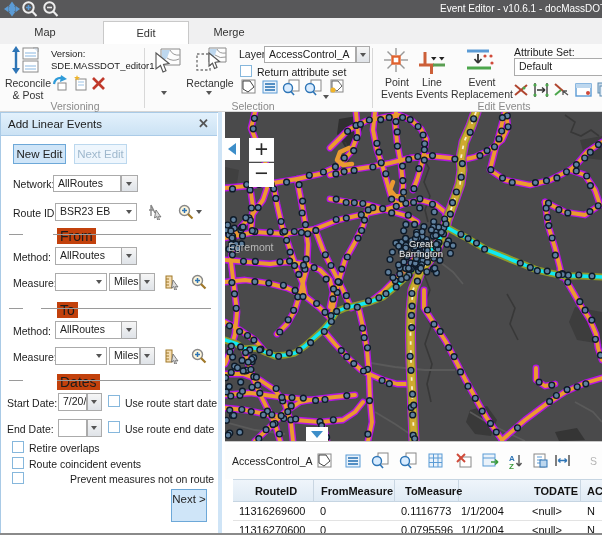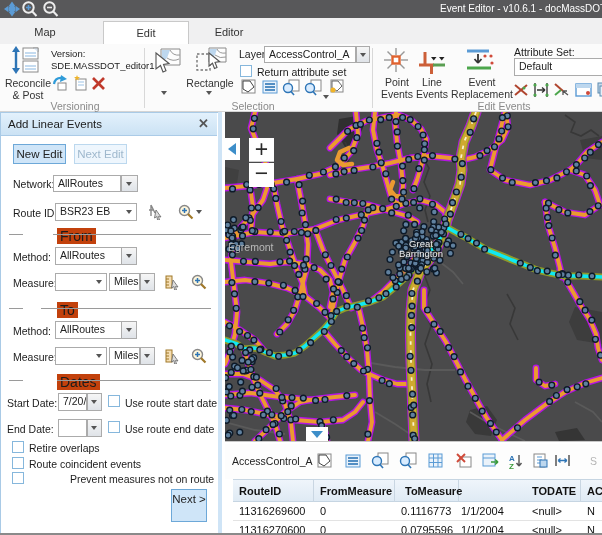--- a/index.html
+++ b/index.html
@@ -38,21 +38,21 @@
 #mapbtn-left .tri { position:absolute; left:3px; top:5px; width:0; height:0; border-top:6px solid transparent; border-bottom:6px solid transparent; border-right:8px solid #3d8ec9; }
 #zoomin { left:249px; top:138px; width:25px; height:24px; background:#fff; border-bottom:1px solid #ccc; font-size:23px; color:#2a2a2a; text-align:center; line-height:23px; }
 #zoomout { left:249px; top:163px; width:25px; height:24px; background:#fff; font-size:23px; color:#2a2a2a; text-align:center; line-height:21px; }
 #downtab { left:306px; top:427px; width:22px; height:14px; background:#fff; }
 #downtab .tri { position:absolute; left:5px; top:4px; width:0; height:0; border-left:6px solid transparent; border-right:6px solid transparent; border-top:7px solid #3d8ec9; }
 
 #tablezone { left:225px; top:441px; width:377px; height:94px; background:#fff; border-top:1px solid #c8c8c8; }
 #tbar { position:absolute; left:0; top:2px; width:377px; height:35px; background:#fdfdfd; }
 #tbar .tname { position:absolute; left:7px; top:11px; font-size:10.5px; color:#222; }
 #thead { position:absolute; left:8px; top:37px; width:369px; height:23px; background:linear-gradient(#eff5fb,#dfeaf4); border-top:1px solid #c6d5e2; border-bottom:1px solid #c6d5e2; }
-.th { position:absolute; top:0; height:22px; line-height:22px; font-weight:bold; font-size:11px; color:#111; padding-left:6px; border-right:1px solid #c9d6e2; }
+.th { position:absolute; top:0; height:22px; line-height:22px; font-weight:bold; font-size:11px; color:#111; padding-left:6px; border-right:1px solid #c9d6e2;text-align:center; }
 .td { position:absolute; height:18px; line-height:18px; font-size:11px; color:#111; padding-left:6px; }
 .trow { position:absolute; left:8px; width:369px; height:19px; border-bottom:1px solid #e3e3e3; }
 #bottombar { left:0; top:533px; width:602px; height:2px; background:#8a8a8a; }
 svg text { font-family:"Liberation Sans", sans-serif; }
 </style>
 </head>
 <body>
 
 <div class="abs" id="titlebar">
   <svg class="abs" style="left:2px;top:1px" width="72" height="17" viewBox="0 0 72 17">
@@ -76,21 +76,21 @@
     <g stroke="#e8e8e8" stroke-width="1.6">
         <line x1="45" y1="6.5" x2="50" y2="6.5"></line>
       </g>
   </svg>
   <div class="title">Event Editor - v10.6.1 - docMassDOTN</div>
 </div>
 
 <div class="abs" id="tabstrip">
   <div class="tab" style="left:10px;width:70px;">Map</div>
   <div class="tab" id="tab-edit">Edit</div>
-  <div class="tab" style="left:196px;width:66px;">Editor</div>
+  <div class="tab" style="left:196px;width:66px;">Merge</div>
 </div>
 
 <div class="abs" id="ribbon">
   <div class="gsep" style="left:144px"></div>
   <div class="gsep" style="left:372px"></div>
   <div class="glabel" style="left:35px;width:80px;">Versioning</div>
   <div class="glabel" style="left:203px;width:100px;">Selection</div>
   <div class="glabel" style="left:454px;width:100px;">Edit Events</div>
 
   <svg class="abs" style="left:12px;top:2px" width="30" height="28" viewBox="0 0 30 28">

